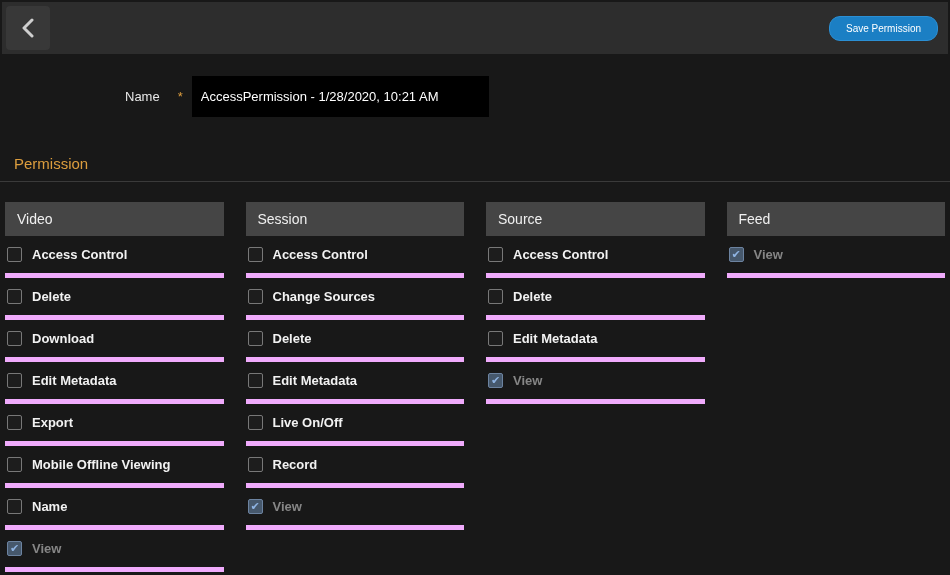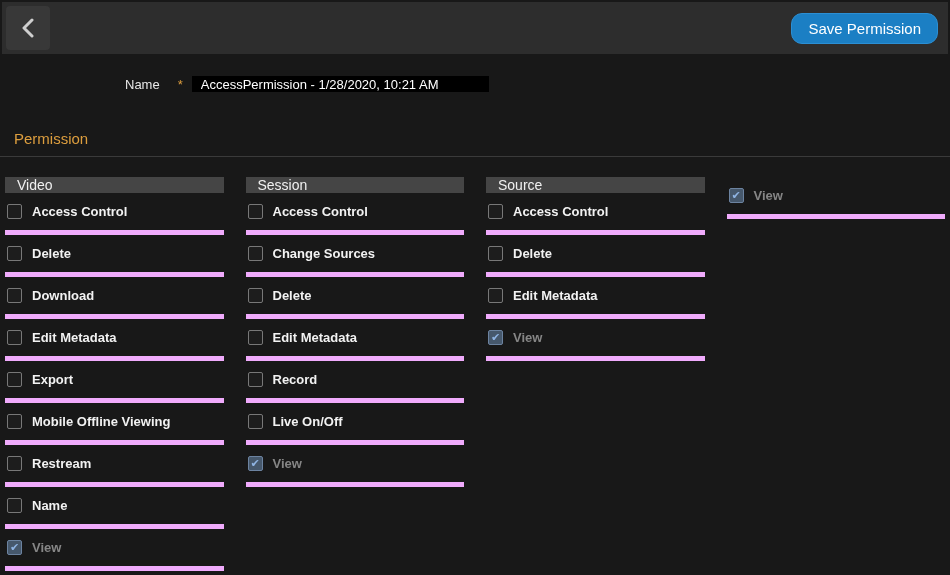--- a/index.html
+++ b/index.html
@@ -29,21 +29,21 @@
     align-items: center;
     justify-content: center;
     cursor: pointer;
   }
   .back-btn svg { display: block; }
   .save-btn {
     background: #1b7fc4;
     color: #ffffff;
     border: 1px solid #2b8fd4;
     border-radius: 11px;
-    font-size: 15px;
+    font-size: 10px;
     font-family: "Liberation Sans", sans-serif;
     padding: 6px 16px;
     cursor: pointer;
   }
 
   
   .form-row {
     margin-top: 22px;
     padding-left: 125px;
     display: flex;
@@ -54,21 +54,21 @@
     font-size: 13px;
     margin-right: 18px;
   }
   .required {
     color: #dd9e3e;
     font-size: 13px;
     margin-right: 9px;
   }
   .name-input {
     width: 297px;
-    height: 16px;
+    height: 41px;
     background: #000000;
     border: 1px solid #000000;
     color: #ffffff;
     font-size: 13px;
     font-family: "Liberation Sans", sans-serif;
     padding: 2px 8px;
     outline: none;
   }
 
   
@@ -90,21 +90,21 @@
     padding: 0 5px;
     display: grid;
     grid-template-columns: repeat(4, 1fr);
     column-gap: 22px;
     align-items: start;
   }
   .col-header {
     background: #454545;
     color: #f0f0f0;
     font-size: 14px;
-    padding: 0 12px;
+    padding: 9px 12px;
   }
   .perm-row {
     display: flex;
     align-items: center;
     padding: 11px 2px;
     border-bottom: 5px solid #f0abfc;
     cursor: pointer;
   }
   .cb {
     width: 15px; height: 15px;
@@ -179,24 +179,20 @@
       <label class="perm-row">
         <span class="cb"></span>
         <span class="perm-label">Export</span>
       </label>
       <label class="perm-row">
         <span class="cb"></span>
         <span class="perm-label">Mobile Offline Viewing</span>
       </label>
       <label class="perm-row">
         <span class="cb"></span>
-        <span class="perm-label">Restream</span>
-      </label>
-      <label class="perm-row">
-        <span class="cb"></span>
         <span class="perm-label">Name</span>
       </label>
       <label class="perm-row checked">
         <span class="cb">✔</span>
         <span class="perm-label">View</span>
       </label>
     </div>
     <div class="perm-col">
       <div class="col-header">Session</div>
       <label class="perm-row">
@@ -210,26 +206,26 @@
       <label class="perm-row">
         <span class="cb"></span>
         <span class="perm-label">Delete</span>
       </label>
       <label class="perm-row">
         <span class="cb"></span>
         <span class="perm-label">Edit Metadata</span>
       </label>
       <label class="perm-row">
         <span class="cb"></span>
+        <span class="perm-label">Live On/Off</span>
+      </label>
+      <label class="perm-row">
+        <span class="cb"></span>
         <span class="perm-label">Record</span>
       </label>
-      <label class="perm-row">
-        <span class="cb"></span>
-        <span class="perm-label">Live On/Off</span>
-      </label>
       <label class="perm-row checked">
         <span class="cb">✔</span>
         <span class="perm-label">View</span>
       </label>
     </div>
     <div class="perm-col">
       <div class="col-header">Source</div>
       <label class="perm-row">
         <span class="cb"></span>
         <span class="perm-label">Access Control</span>
@@ -241,18 +237,19 @@
       <label class="perm-row">
         <span class="cb"></span>
         <span class="perm-label">Edit Metadata</span>
       </label>
       <label class="perm-row checked">
         <span class="cb">✔</span>
         <span class="perm-label">View</span>
       </label>
     </div>
     <div class="perm-col">
+      <div class="col-header">Feed</div>
       <label class="perm-row checked">
         <span class="cb">✔</span>
         <span class="perm-label">View</span>
       </label>
     </div>
   </div>
 
 </body></html>

